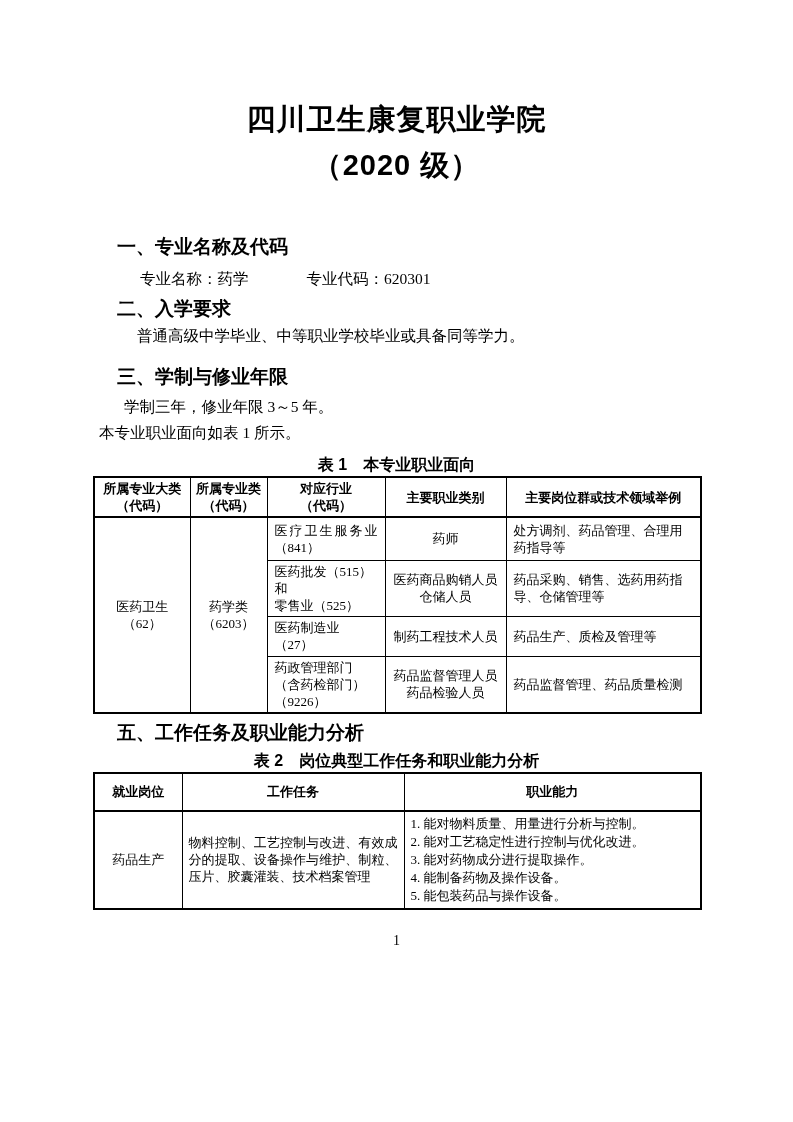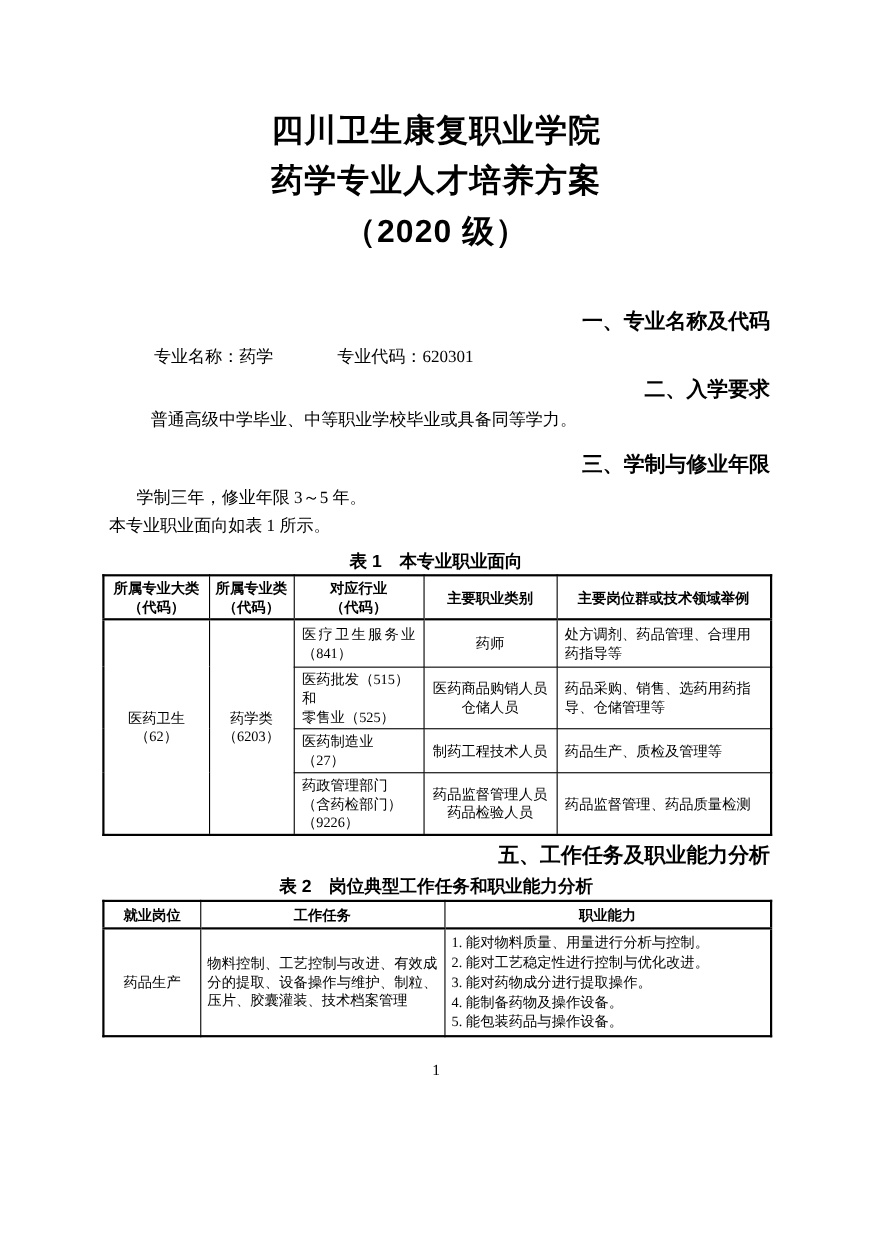--- a/index.html
+++ b/index.html
@@ -22,21 +22,20 @@
     letter-spacing: 1px;
   }
 
   
   .sec-heading {
     font-family: "Liberation Sans", sans-serif;
     font-weight: bold;
     font-size: 19px;
     line-height: 26px;
     margin: 0 0 0 24px;
-    text-align: right;
   }
   .mt-h1 { margin-top: 46px; }
   .mt-h2 { margin-top: 6px; }
   .mt-h3 { margin-top: 17px; }
   .mt-h4 { margin-top: 9px; }
   .mt-h5 { margin-top: 6px; }
 
   
   .body-line { font-size: 15.5px; line-height: 22px; margin: 0; }
   .line-namecode { margin-top: 8px; text-indent: 0; padding-left: 47px; }
@@ -95,21 +94,20 @@
     line-height: 20px;
   }
 </style>
 </head>
 <body>
 
 <div class="page">
 
   <div class="doc-title">
     <div>四川卫生康复职业学院</div>
-    <div>药学专业人才培养方案</div>
     <div>（2020 级）</div>
   </div>
 
   <h2 class="sec-heading mt-h1">一、专业名称及代码</h2>
   <p class="body-line line-namecode"><span>专业名称：药学</span><span class="gap-left">专业代码：620301</span></p>
 
   <h2 class="sec-heading mt-h2">二、入学要求</h2>
   <p class="body-line line-entry">普通高级中学毕业、中等职业学校毕业或具备同等学力。</p>
 
   <h2 class="sec-heading mt-h3">三、学制与修业年限</h2>
@@ -177,21 +175,21 @@
 
   <p class="tbl-caption mt-cap2">表 2　岗位典型工作任务和职业能力分析</p>
 
   <table>
     <colgroup>
       <col style="width:88px">
         <col style="width:222px">
         <col style="width:297px">
     </colgroup>
     <tbody>
-        <tr style="height:25px">
+        <tr style="height:38px">
       <th>就业岗位</th>
       <th>工作任务</th>
       <th>职业能力</th>
     </tr>
     <tr style="height:94px">
       <td class="c">药品生产</td>
       <td class="l tasks">物料控制、工艺控制与改进、有效成分的提取、设备操作与维护、制粒、压片、胶囊灌装、技术档案管理</td>
       <td class="l abilities">1. 能对物料质量、用量进行分析与控制。
 2. 能对工艺稳定性进行控制与优化改进。
 3. 能对药物成分进行提取操作。

